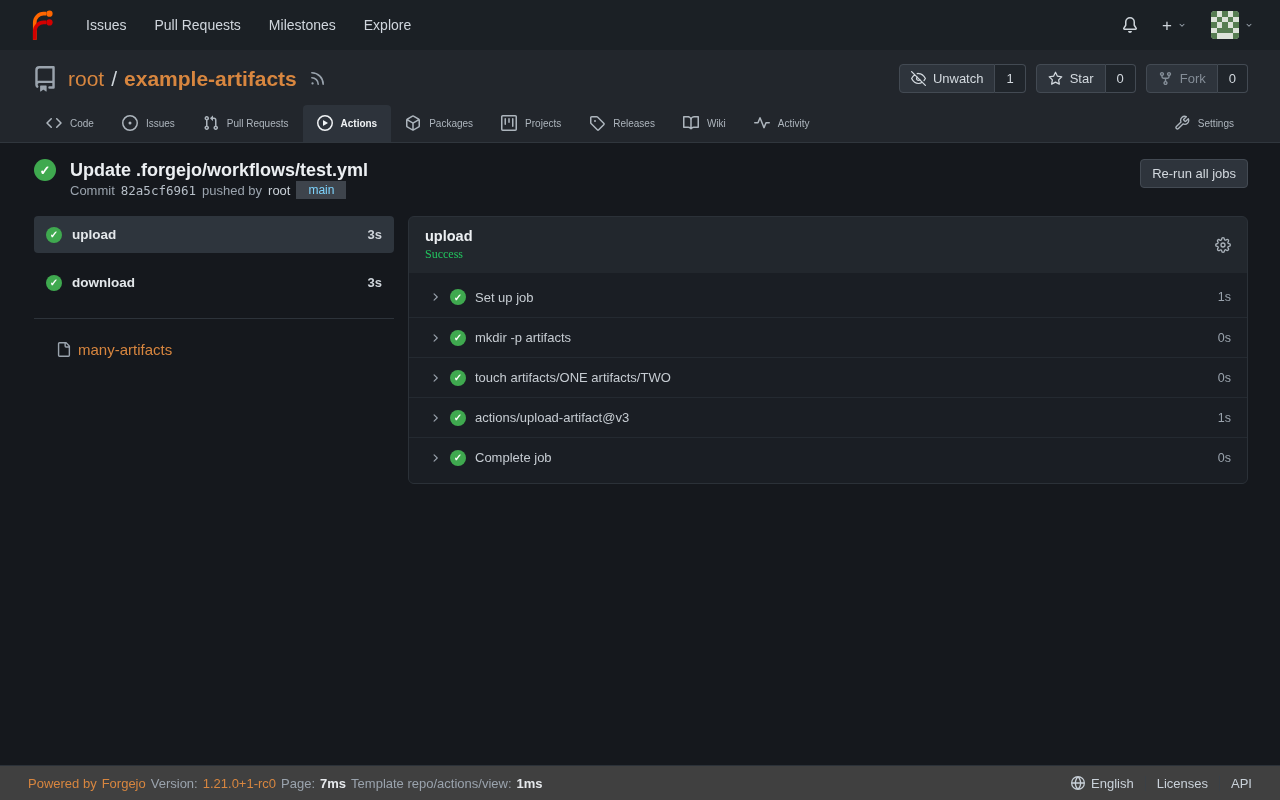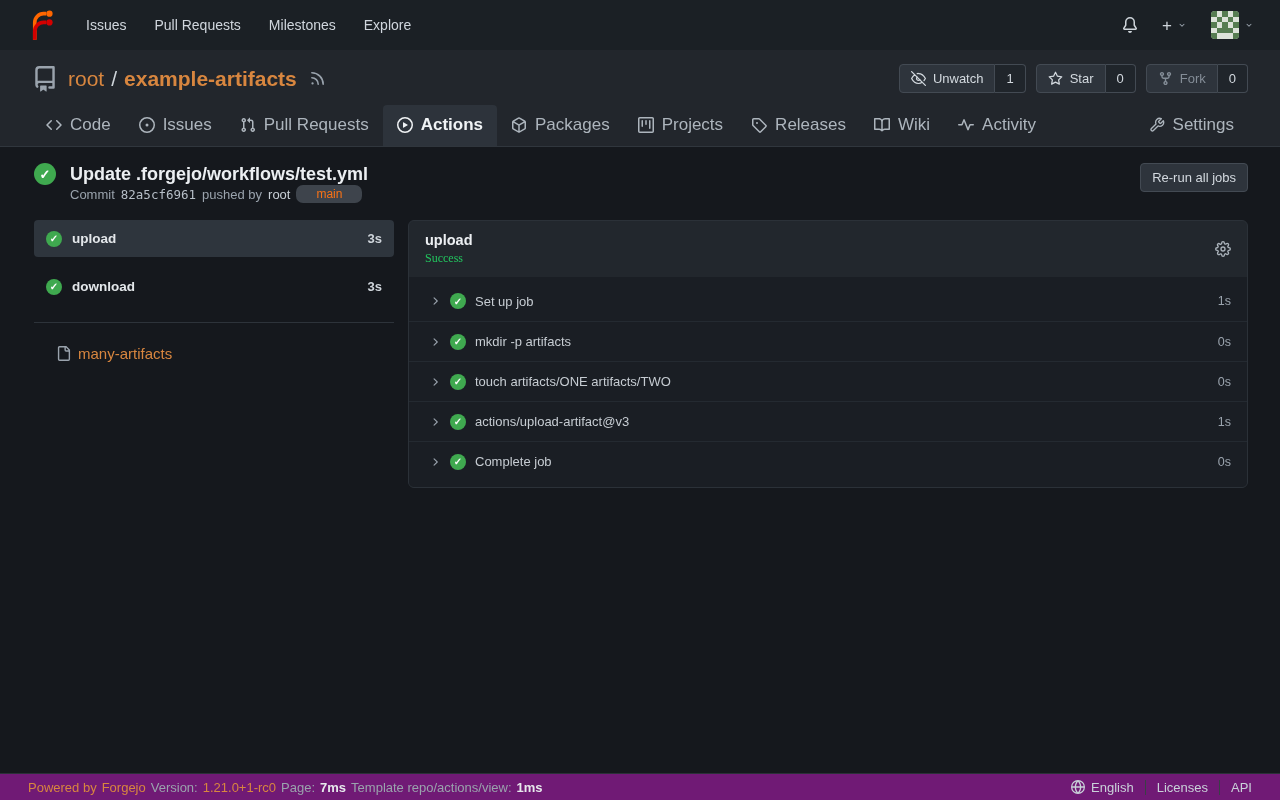--- a/index.html
+++ b/index.html
@@ -49,42 +49,42 @@
   .btn-count {
     background:#20252b; border:1px solid #434a53; border-left:none;
     color:#d3d9df; font-size:13px; padding:6px 11px; display:flex;
     align-items:center; border-radius:0 4px 4px 0; cursor:pointer;
   }
   .btn.disabled { color:#848d97; }
 
   .tabs { display:flex; align-items:flex-end; margin-top:12px; }
   .tab {
     display:flex; align-items:center; gap:8px; padding:10px 14px 11px;
-    font-size:17px; color:#adb5bd; border-radius:4px 4px 0 0;
+    font-size:10px; color:#adb5bd; border-radius:4px 4px 0 0;
   }
   .tab.active { background:#2d333b; color:#f0f3f5; font-weight:600; }
   .tab-settings { margin-left:auto; }
 
   
   .content { flex:1; padding:16px 32px 0 34px; }
   .run-header { display:flex; align-items:flex-start; }
   .check {
     display:inline-flex; align-items:center; justify-content:center;
     width:16px; height:16px; border-radius:50%; background:#3fa94f;
     color:#fff; font-size:10px; font-weight:700; flex-shrink:0;
   }
   .check-lg { width:22px; height:22px; font-size:13px; }
   .run-titles { margin-left:14px; }
   .run-title { font-size:18px; font-weight:700; color:#eceff2; line-height:22px; }
   .commit-line { font-size:13px; color:#9aa3ad; display:flex; align-items:center; gap:6px; }
   .sha { font-family:"DejaVu Sans Mono", monospace; font-size:12.5px; color:#b6bec7; }
   .pusher { color:#c9d0d7; }
   .branch-badge {
-    background:#3e444c; color:#f97316; font-size:12px; padding:2px 20px;
-    border-radius:7px; display:inline-block;
+    background:#3e444c; color:#7dd3fc; font-size:12px; padding:2px 12px;
+    border-radius:0; display:inline-block;
   }
   .rerun { margin-left:auto; }
 
   .run-body { display:flex; margin-top:17px; gap:14px; }
 
   
   .jobs-col { width:360px; flex-shrink:0; }
   .job-row {
     height:37px; display:flex; align-items:center; gap:10px;
     padding:0 12px; border-radius:4px; margin-bottom:11px; cursor:pointer;
@@ -112,21 +112,21 @@
     height:40px; display:flex; align-items:center; gap:9px;
     padding:0 16px 0 20px; border-top:1px solid #242a31;
     font-size:13px; color:#c6ccd2; cursor:pointer;
   }
   .step-row:first-child { border-top:none; }
   .step-chevron { color:#9aa3ad; }
   .step-dur { margin-left:auto; font-size:12.5px; color:#9aa3ad; }
 
   
   .footer {
-    height:27px; background:#701a75; border-top:1px solid #2b3138;
+    height:35px; background:#404040; border-top:1px solid #2b3138;
     display:flex; align-items:center; padding:12px 28px; font-size:13px;
     color:#9aa3ad; flex-shrink:0;
   }
   .footer-left { display:flex; align-items:center; gap:5px; white-space:nowrap; }
   .footer a.orange { color:#d8863f; }
   .footer .bold { color:#e6e9ec; font-weight:700; }
   .footer-right { margin-left:auto; display:flex; align-items:center; color:#c9d1d9; }
   .footer-right .item { display:flex; align-items:center; gap:6px; padding:0 11px; }
   .footer-right .item + .item { border-left:1px solid #3a4046; }
   .footer-right .item:last-child { padding-right:0; }

